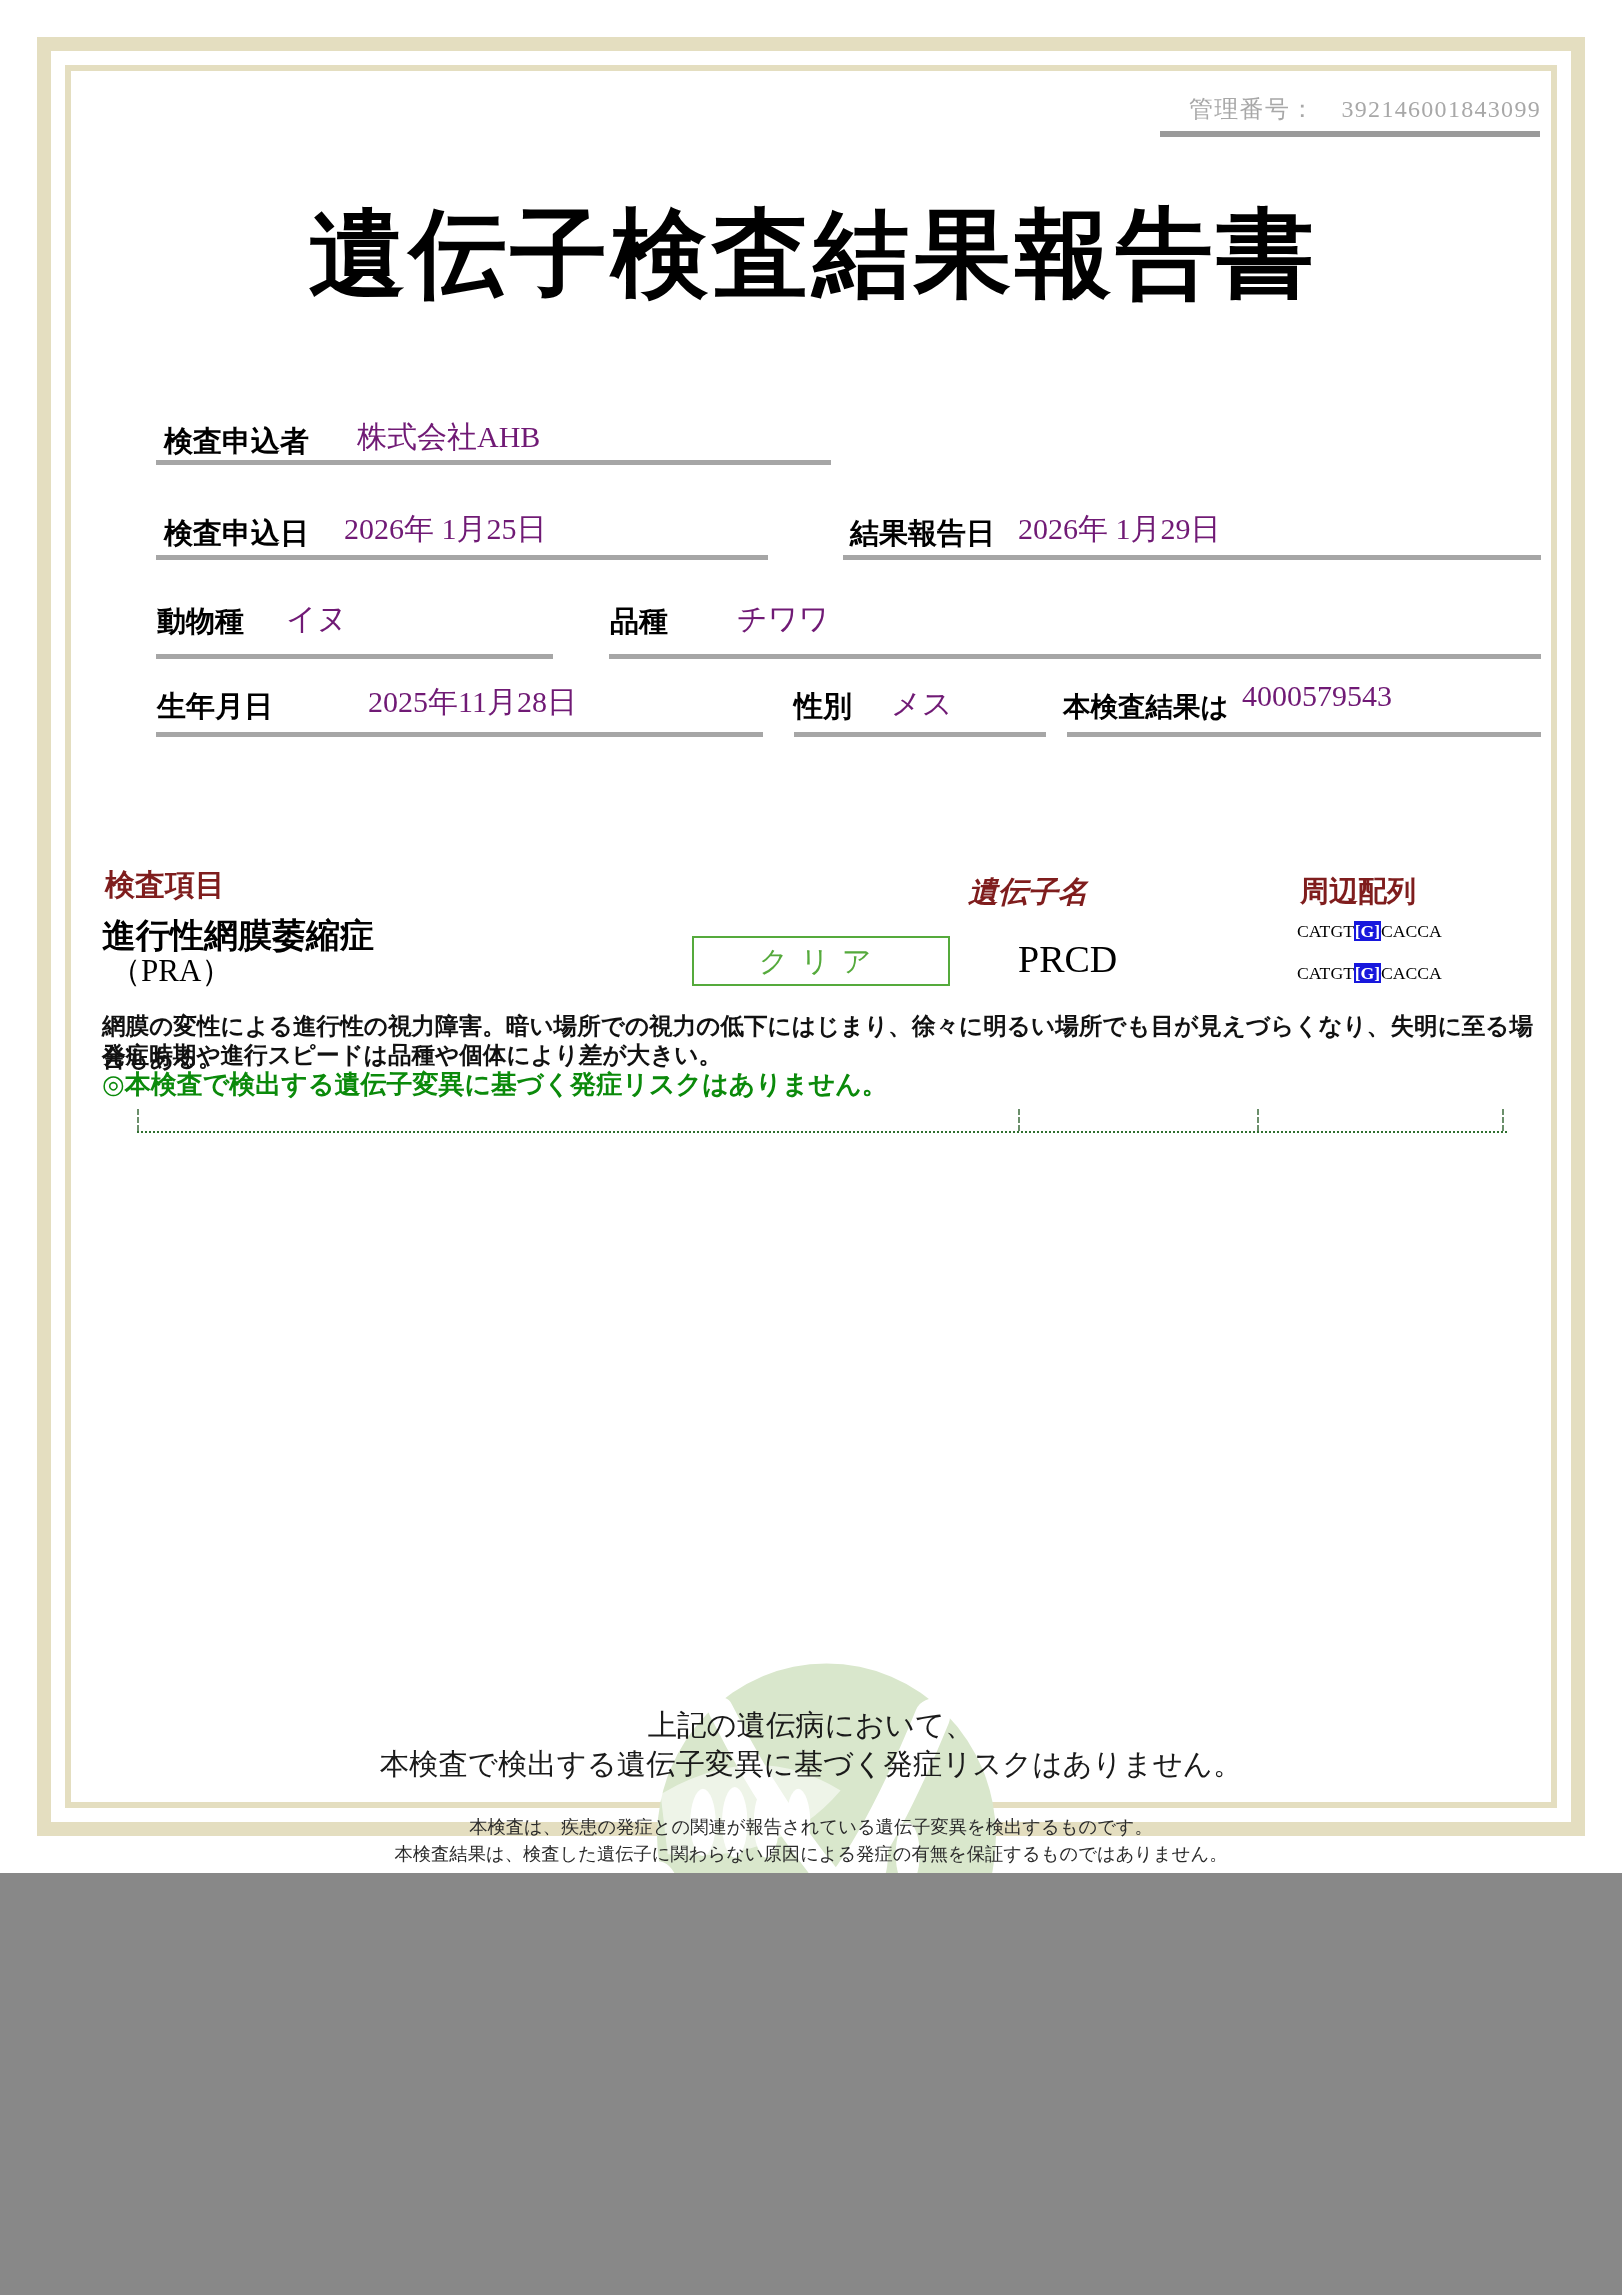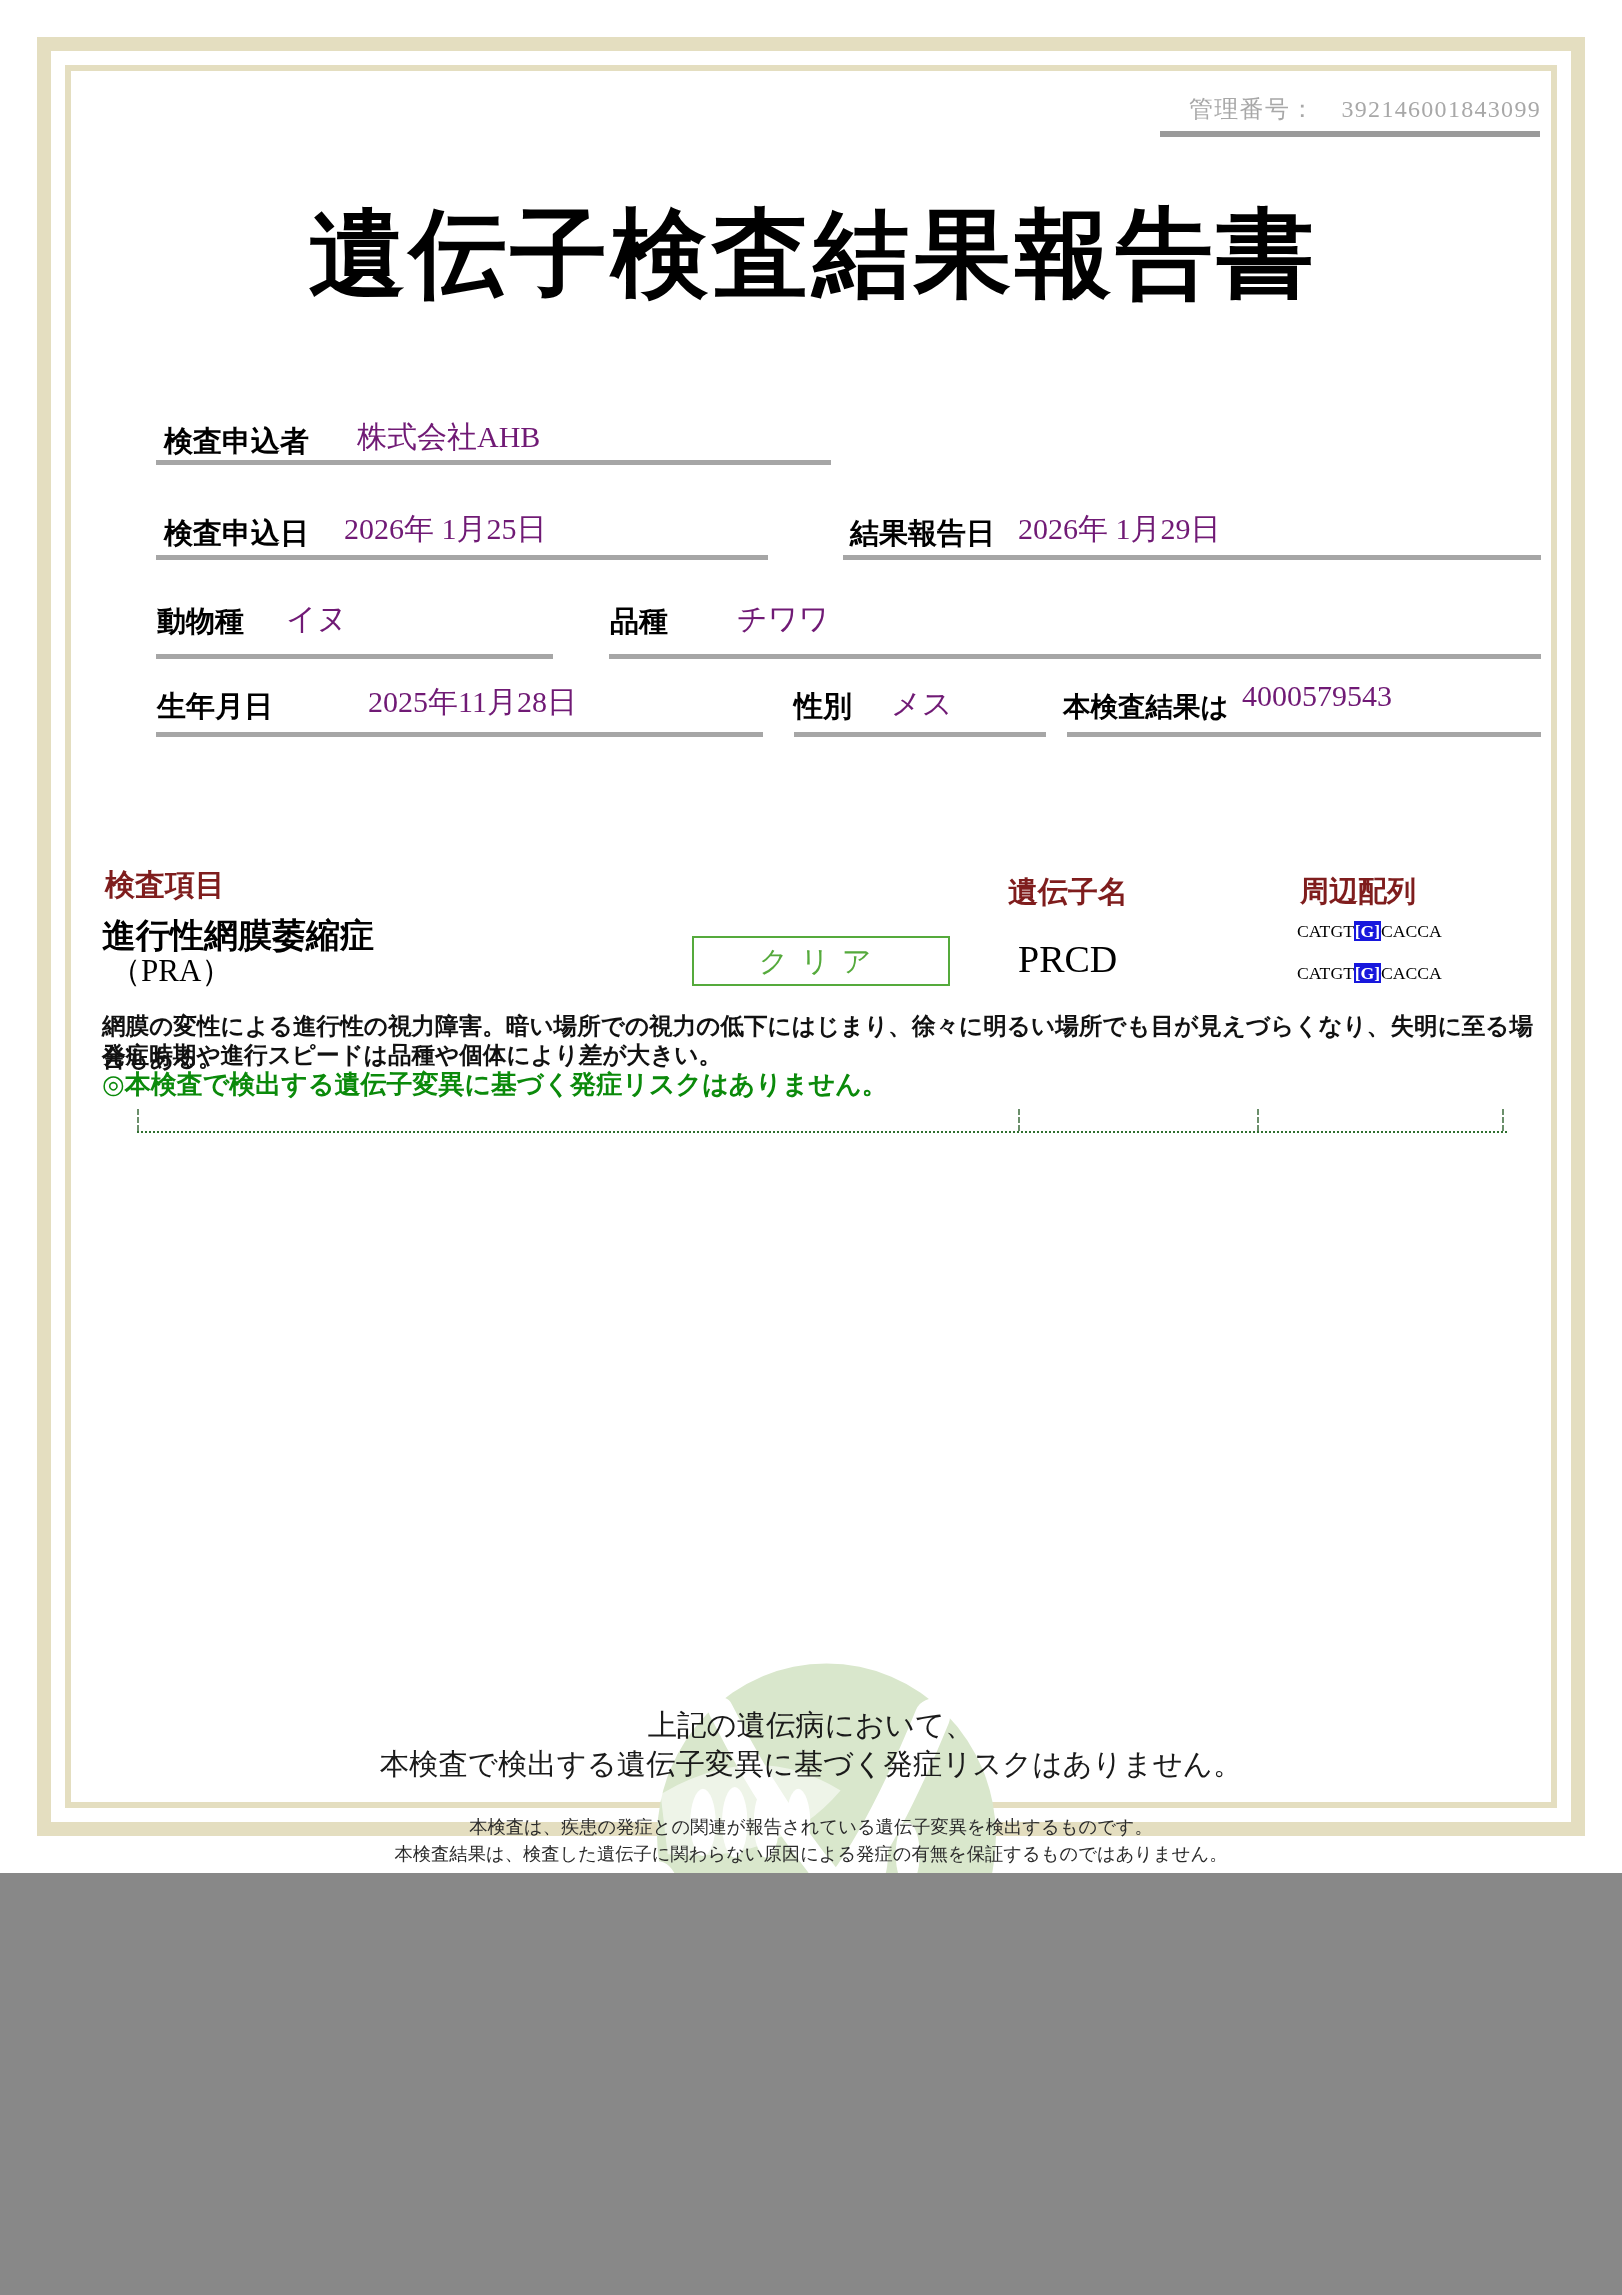--- a/index.html
+++ b/index.html
@@ -108,21 +108,21 @@
 
   <div class="abs flabel" style="left:794px;top:687px;">性別</div>
   <div class="abs fvalue" style="left:891px;top:684px;">メス</div>
   <div class="abs bar" style="left:794px;top:732px;width:252px;"></div>
 
   <div class="abs flabel" style="left:1063px;top:689px;font-size:27.5px;">本検査結果は</div>
   <div class="abs fvalue" style="left:1242px;top:679px;">4000579543</div>
   <div class="abs bar" style="left:1067px;top:732px;width:474px;"></div>
 
   <div class="abs green-h" style="left:105px;top:865px;">検査項目</div>
-  <div class="abs green-h" style="left:1008px;top:872px;">遺伝子名</div>
+  <div class="abs green-h" style="left:968px;top:872px;font-style:italic;">遺伝子名</div>
   <div class="abs green-h" style="left:1300px;top:872px;font-size:29px;">周辺配列</div>
 
   <div class="abs item-name" style="left:102px;top:913px;">進行性網膜萎縮症</div>
   <div class="abs item-sub" style="left:110px;top:950px;">（PRA）</div>
 
   <div class="abs result-box">クリア</div>
 
   <div class="abs gene">PRCD</div>
 
   <div class="abs seq" style="top:921px;">

